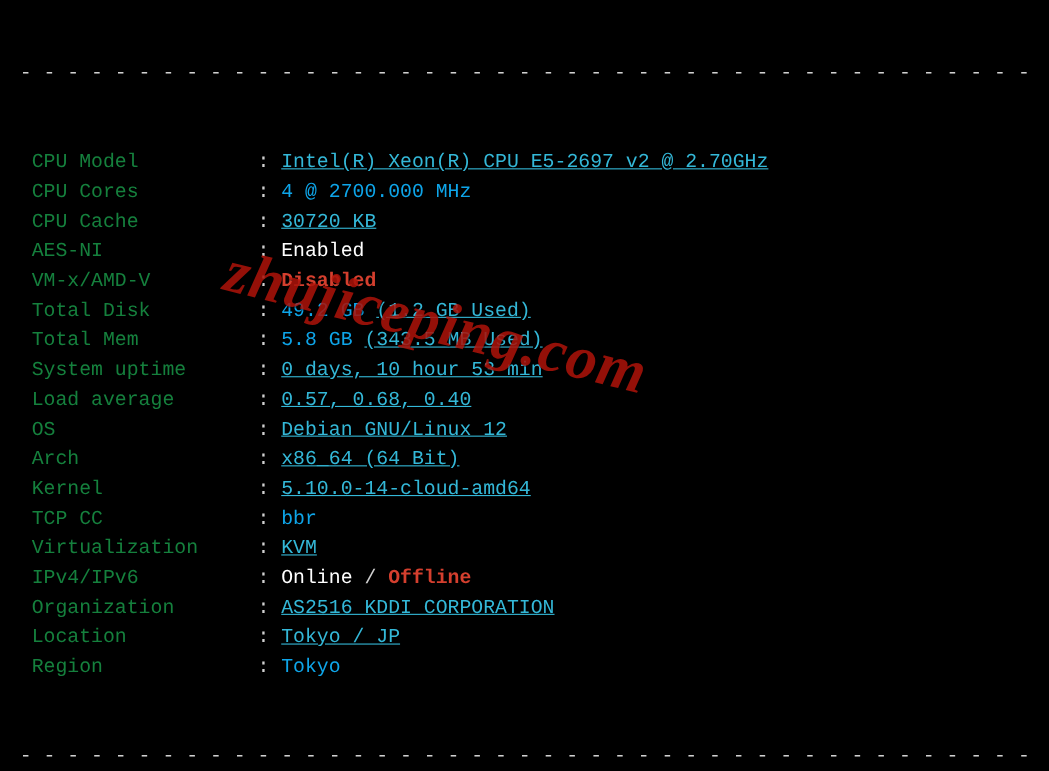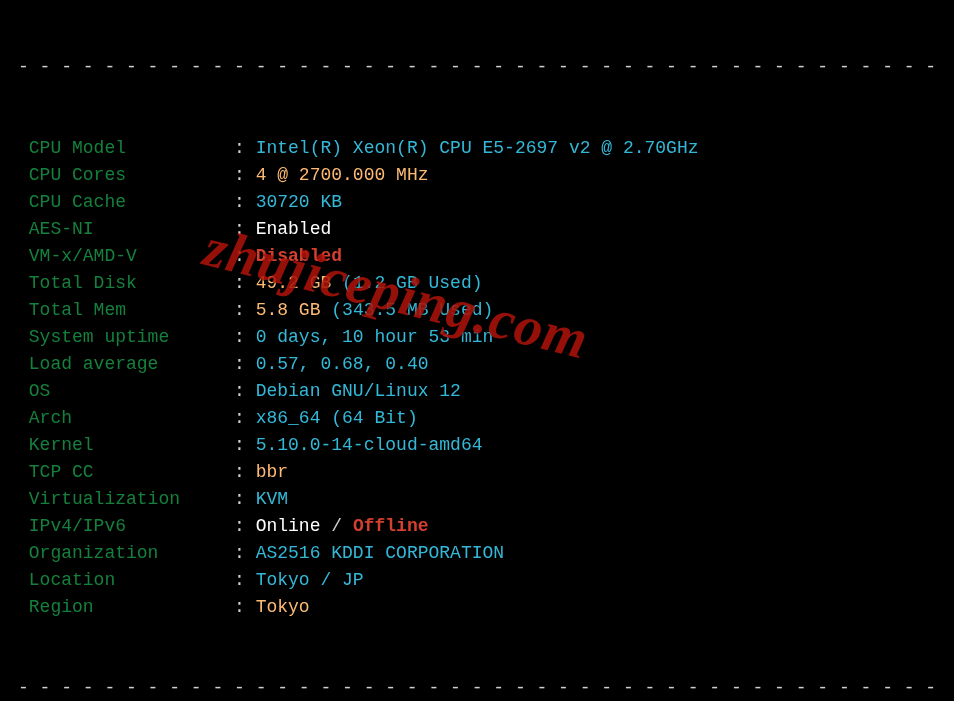--- a/index.html
+++ b/index.html
@@ -20,24 +20,24 @@
     white-space: pre;
   }
   .hr {
     color: #d0d0d0;
     letter-spacing: 0;
     overflow: hidden;
     white-space: nowrap;
   }
   .label { color: #15803d; display: inline-block; }
   .colon { color: #d0d0d0; }
-  .cyan  { color: #34b8d8; }
+  .cyan  { color: #34b8d8; text-decoration: underline; }
   .green { color: #ffffff; }
   .red   { color: #d43f2e; font-weight: bold; }
-  .yellow{ color: #fdba74; }
+  .yellow{ color: #0ea5e9; }
   .white { color: #d0d0d0; }
   .row span { white-space: pre; }
   .watermark {
     position: absolute;
     left: 200px;
     top: 280px;
     font-family: Georgia, "Times New Roman", serif;
     font-size: 56px;
     font-weight: bold;
     font-style: italic;

